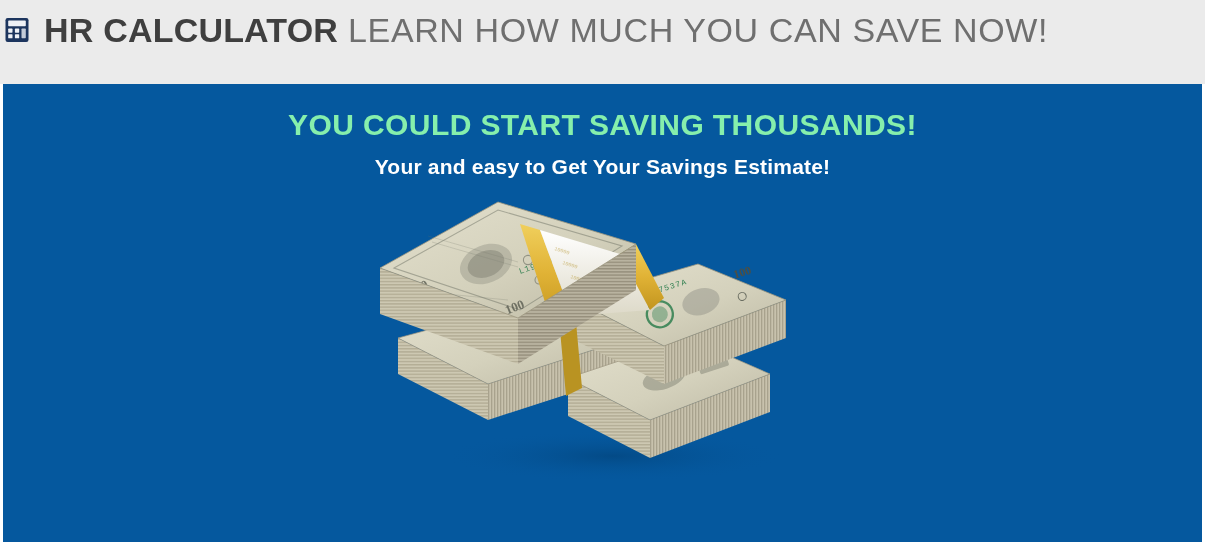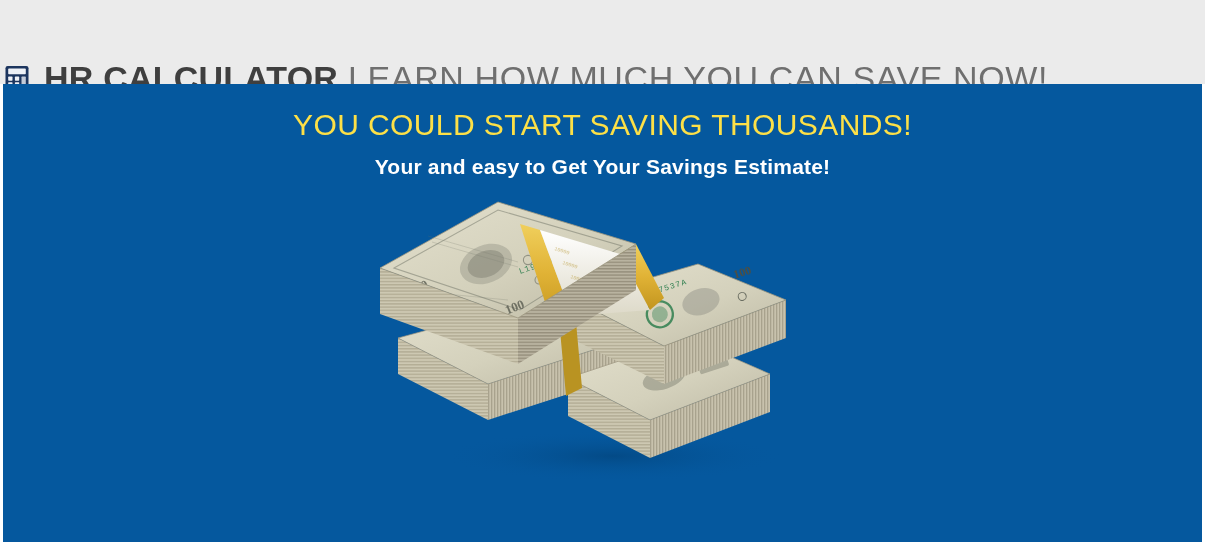--- a/index.html
+++ b/index.html
@@ -17,21 +17,20 @@
   #header {
     position:absolute; left:0; top:0;
     width:1205px; height:84px;
     background:#ebebeb;
     display:flex; align-items:flex-start;
   }
   #header-inner {
     display:flex; align-items:center;
     padding-left:4px; padding-top:12px;
     height:48px;
-    margin-top:48px;
   }
   #calc-icon { width:26px; height:26px; flex:0 0 26px; margin-right:14px; display:block; }
   #title-line {
     white-space:nowrap;
     line-height:44px;
     font-size:34px;
     letter-spacing:-0.2px;
   }
   #title-strong {
     font-weight:bold;
@@ -50,23 +49,23 @@
   
   #hero {
     position:absolute; left:3px; top:84px;
     width:1199px; height:458px;
     background:#05589e;
     overflow:hidden;
   }
   #hero-headline {
     position:absolute; left:0; top:22px; width:100%;
     text-align:center;
-    color:#fde047;
+    color:#86efac;
     font-size:30px;
-    font-weight:normal;
+    font-weight:bold;
     letter-spacing:0.4px;
     line-height:38px;
   }
   #hero-sub {
     position:absolute; left:0; top:68px; width:100%;
     text-align:center;
     color:#ffffff;
     font-size:21px;
     font-weight:bold;
     letter-spacing:0.2px;

